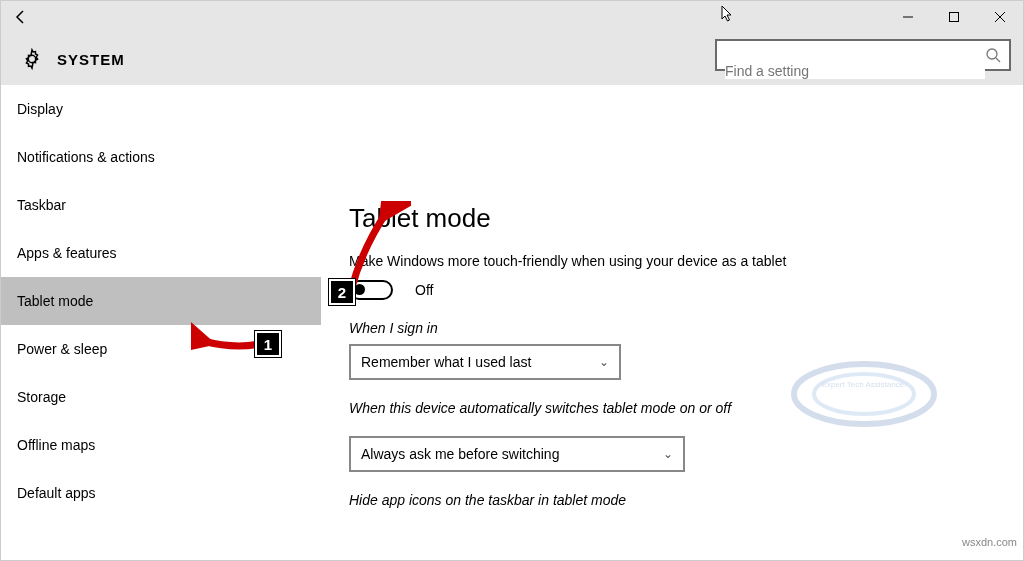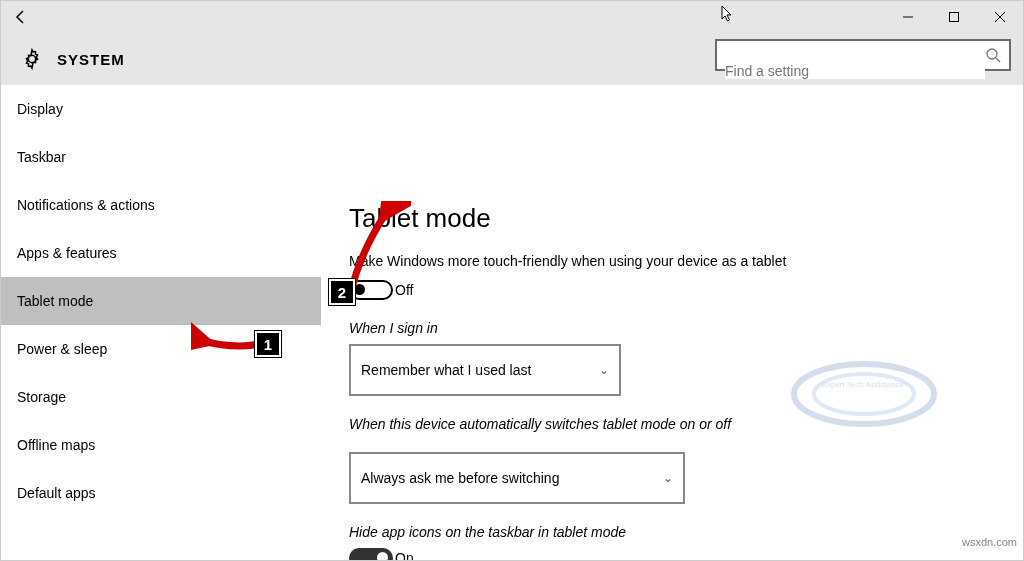--- a/index.html
+++ b/index.html
@@ -20,28 +20,28 @@
     .body-area { display: flex; height: calc(100% - 84px); }
     .sidebar { width: 320px; background: #fff; }
     .sidebar-item { height: 48px; display: flex; align-items: center; padding: 15px 16px; font-size: 14px; cursor: pointer; }
     .sidebar-item.selected { background: #bfbfbf; }
     
     .content { flex: 1; padding: 24px 28px; position: relative; }
     .content h1 { font-size: 26px; font-weight: 400; margin-bottom: 18px; }
     .content .desc { font-size: 14px; max-width: 440px; line-height: 1.4; }
     .label-row { font-size: 14px; margin-top: 20px; margin-bottom: 8px; font-style: italic; }
     
-    .toggle-row { display: flex; align-items: center; gap: 2px; margin: 8px 0 4px 0; }
+    .toggle-row { display: flex; align-items: center; gap: 22px; margin: 8px 0 4px 0; }
     .toggle { width: 44px; height: 20px; border: 2px solid #000; border-radius: 12px; position: relative; cursor: pointer; background: #fff; }
     .toggle .knob { width: 11px; height: 11px; background: #000; border-radius: 50%; position: absolute; top: 2.5px; left: 3px; }
     .toggle.on { background: #333; border-color: #333; }
     .toggle.on .knob { background: #fff; left: auto; right: 3px; }
     .toggle-label { font-size: 14px; }
     
-    .select { border: 2px solid #888; height: 52px; display: flex; align-items: center; justify-content: space-between; padding: 0 10px; font-size: 14px; cursor: pointer; background: #fff; }
+    .select { border: 2px solid #888; height: 36px; display: flex; align-items: center; justify-content: space-between; padding: 0 10px; font-size: 14px; cursor: pointer; background: #fff; }
     .select.s1 { width: 272px; }
     .select.s2 { width: 336px; margin-top: 20px; }
     .chev { font-size: 12px; color: #555; }
     
     .annotation-badge { position: absolute; width: 26px; height: 26px; background: #000; color: #fff; font-weight: bold; font-size: 15px; display: flex; align-items: center; justify-content: center; border: 2px solid #fff; outline: 1px solid #000; z-index: 20; }
     
     .arrow-svg { position: absolute; z-index: 15; pointer-events: none; }
     
     .cursor-img { position: absolute; top: 4px; left: 720px; z-index: 30; }
     
@@ -97,24 +97,24 @@
   </div>
 </div>
 
 <div class="body-area">
 
   <div class="sidebar">
     <div class="sidebar-item">
         <span>Display</span>
       </div>
     <div class="sidebar-item">
-        <span>Taskbar</span>
+        <span>Notifications &amp; actions</span>
       </div>
     <div class="sidebar-item">
-        <span>Notifications &amp; actions</span>
+        <span>Taskbar</span>
       </div>
     <div class="sidebar-item">
         <span>Apps &amp; features</span>
       </div>
     <div class="sidebar-item selected">
         <span>Tablet mode</span>
       </div>
     <div class="sidebar-item">
         <span>Power &amp; sleep</span>
       </div>
@@ -154,26 +154,20 @@
       <span class="chev">⌄</span>
     </div>
 
     <div class="label-row">When this device automatically switches tablet mode on or off</div>
     <div class="select s2">
       <span>Always ask me before switching</span>
       <span class="chev">⌄</span>
     </div>
 
     <div class="label-row">Hide app icons on the taskbar in tablet mode</div>
-    <div class="toggle-row">
-      <div class="toggle on">
-          <div class="knob"></div>
-        </div>
-      <span class="toggle-label">On</span>
-    </div>
   </div>
 </div>
 
 <svg class="arrow-svg" style="left:190px; top:320px;" width="90" height="40" viewBox="0 0 90 40">
   <defs>
       <marker id="ah1" markerWidth="12" markerHeight="12" refX="2" refY="6" orient="auto">
         <path d="M12 0 L0 6 L12 12 Z" fill="#c00"></path>
       </marker>
     </defs>
   <path d="M80 20 Q50 30 12 20" stroke="#c00" stroke-width="7" fill="none" marker-end="url(#ah1)"></path>

